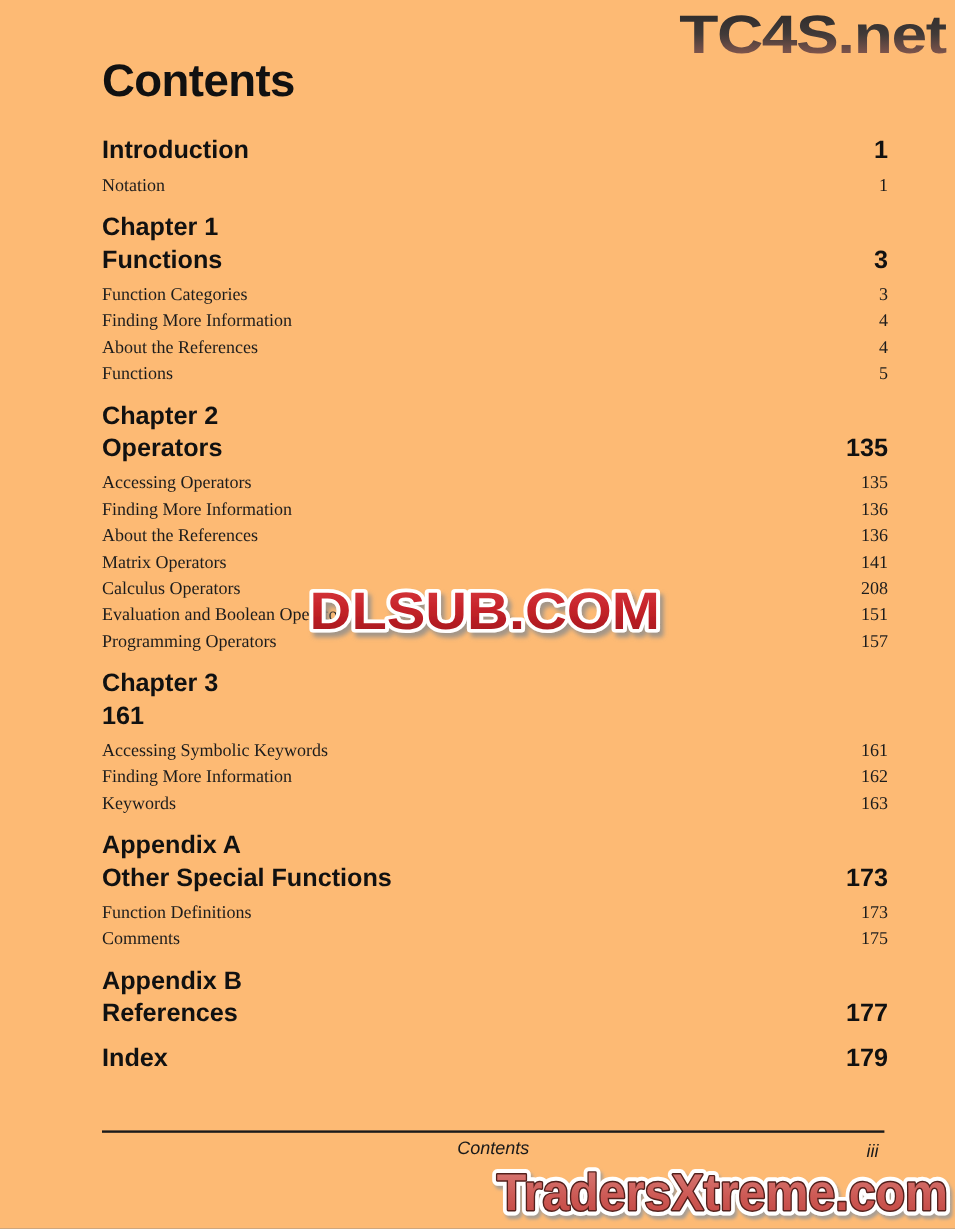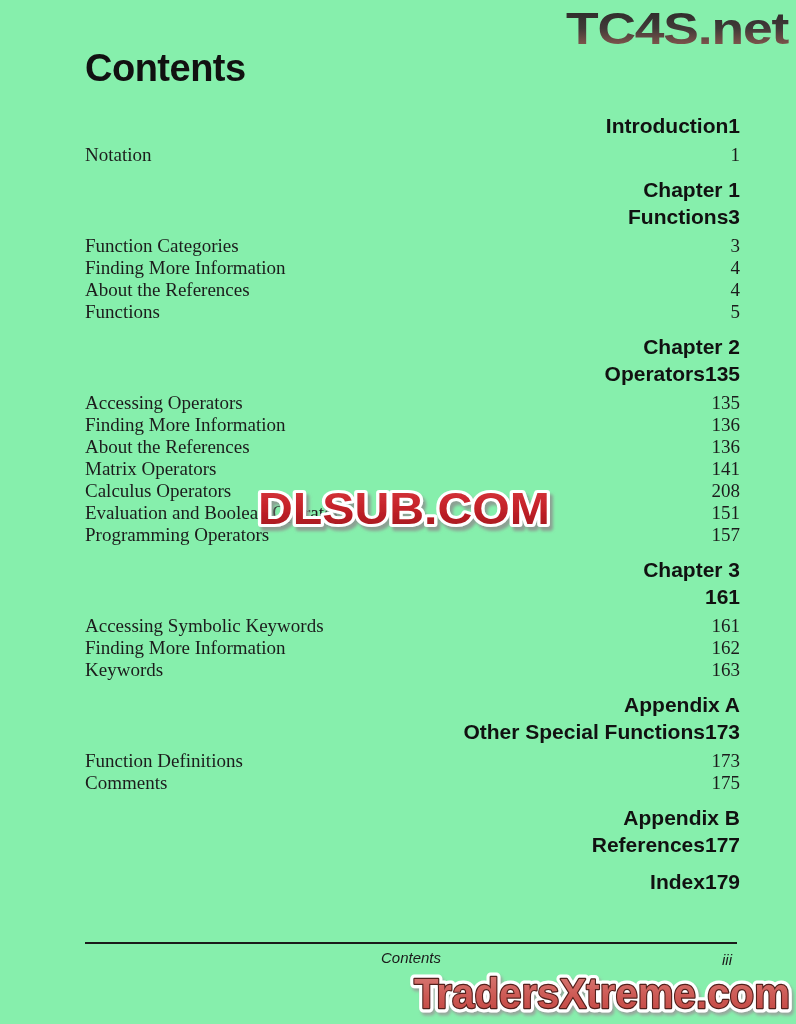--- a/index.html
+++ b/index.html
@@ -1,34 +1,34 @@
 <!DOCTYPE html>
 <html><head>
 <meta charset="utf-8">
 <style>
   html,body{margin:0;padding:0;background:#888;}
   .page{
-    position:relative;width:796px;height:1024px;background:#86efac;
+    position:relative;width:796px;height:1024px;background:#fdba74;
     margin:0 auto;overflow:hidden;
     font-family:"Liberation Sans",sans-serif;color:#1a1a1a;
   }
   .content{position:absolute;left:85px;right:56px;top:46px;}
   h1.doc-title{
     margin:0 0 22px 0;font-size:38px;line-height:44px;font-weight:bold;
     letter-spacing:-0.5px;color:#111;
   }
   .toc-section{margin-top:10px;}
   .h-row{
-    display:flex;justify-content:flex-end;align-items:baseline;
+    display:flex;justify-content:space-between;align-items:baseline;
     font-weight:bold;font-size:21px;line-height:27px;color:#111;
   }
   .entries{margin-top:5px;}
   .e-row{
     display:flex;justify-content:space-between;align-items:baseline;
-    font-family:"Liberation Serif",serif;font-size:19px;line-height:22px;color:#1c1c1c;
+    font-family:"Liberation Serif",serif;font-size:15px;line-height:22px;color:#1c1c1c;
   }
   .footer{
     position:absolute;left:85px;width:652px;top:942px;
     border-top:2px solid #1b1b1b;padding-top:5px;
   }
   .footer-inner{position:relative;height:20px;}
   .footer-label{
     position:absolute;left:0;right:0;text-align:center;
     font-style:italic;font-size:15px;color:#1a1a1a;
   }

